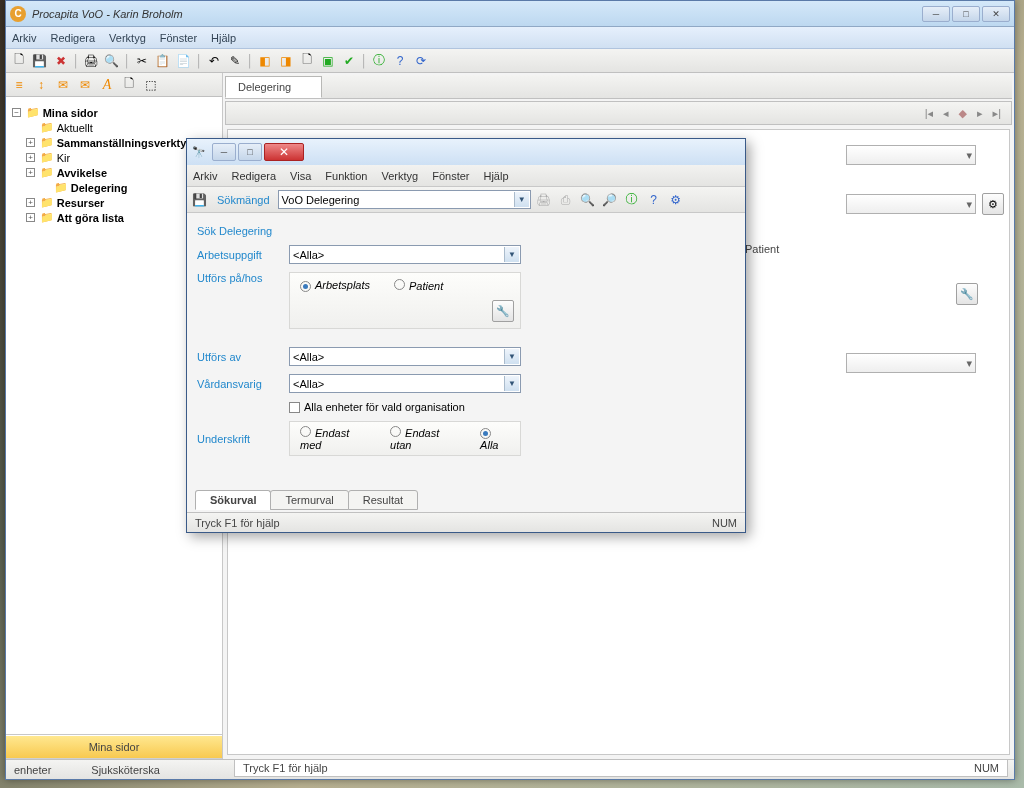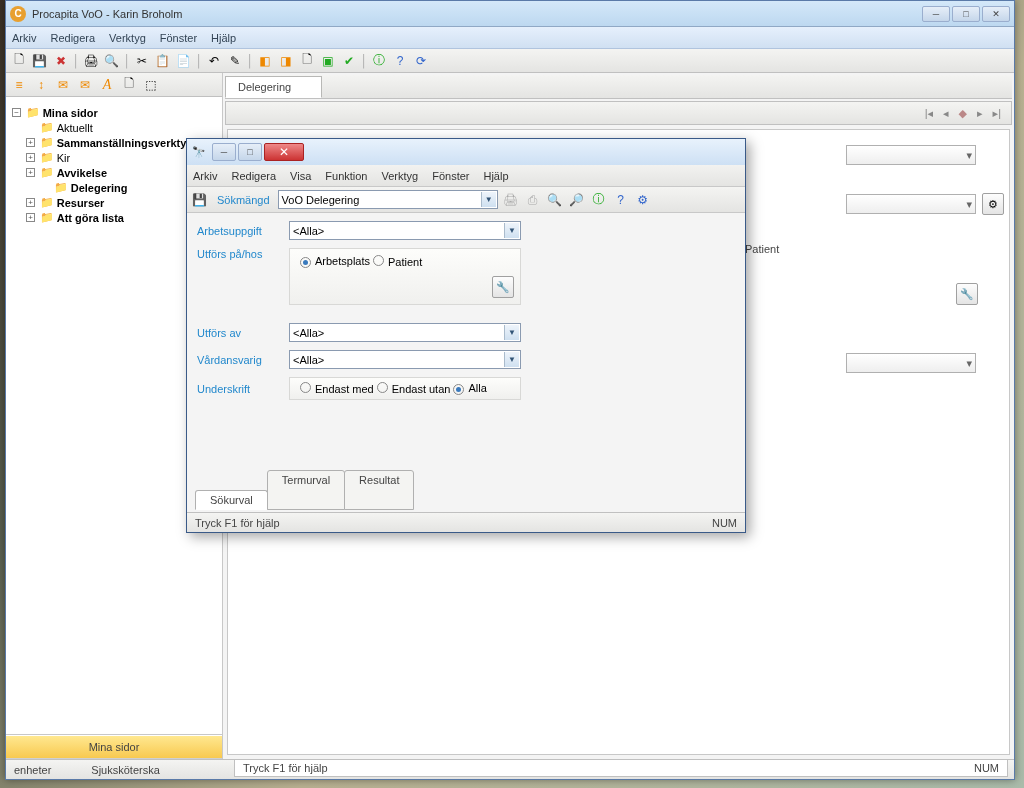--- a/index.html
+++ b/index.html
@@ -1,21 +1,21 @@
 <!DOCTYPE html>
 <html><head>
 <meta charset="utf-8">
 <style>
 * { box-sizing: border-box; margin: 0; padding: 0; font-family: "Segoe UI", Tahoma, sans-serif; font-size: 11px; }
 body { background: linear-gradient(135deg, #3a3025 0%, #5a6050 30%, #b8b090 60%, #aabbaa 100%); width: 1024px; height: 788px; overflow: hidden; position: relative; }
 
 .main-window { position: absolute; top: 0; left: 5px; width: 1010px; height: 780px; background: #f4f4f4; border: 1px solid #5a7aa8; box-shadow: 0 0 8px rgba(0,0,0,0.4); }
 .main-titlebar { height: 26px; background: linear-gradient(#d4e8f9, #bdd8f0); display: flex; align-items: center; padding: 0 4px; border-bottom: 1px solid #90a8c5; }
 .main-titlebar .orange-icon { width: 16px; height: 16px; background: #e8a030; border-radius: 50%; margin-right: 6px; font-weight:bold; color:#fff; display:flex; align-items:center; justify-content:center; font-size:10px;}
-.main-titlebar .title { color: #333; flex: 1; }
+.main-titlebar .title { color: #333; flex: 1; font-style: italic; }
 .winbtns { display: flex; gap: 2px; }
 .winbtn { width: 28px; height: 16px; background: linear-gradient(#e6eef8, #c5d6ea); border: 1px solid #9aaece; border-radius: 2px; display: flex; align-items: center; justify-content: center; font-size: 9px; color: #444; cursor: pointer; }
 
 .main-menubar { height: 22px; background: linear-gradient(#e6f0fc, #d0e0f2); display: flex; align-items: center; padding: 0 6px; gap: 14px; border-bottom: 1px solid #b0c4de; color: #345; }
 .main-menubar span { cursor: pointer; }
 
 .main-toolbar { height: 24px; background: linear-gradient(#f4f4f2, #e4e4e2); border-bottom: 1px solid #c0c0c0; display: flex; align-items: center; padding: 0 4px; gap: 3px; }
 .tb { width: 18px; height: 18px; display: flex; align-items: center; justify-content: center; font-size: 12px; cursor: pointer; border-radius: 2px; }
 .tb.sep { width: 6px; color: #aaa; }
 
@@ -61,27 +61,27 @@
 .dlg-menubar { height: 22px; background: linear-gradient(#f2f2f0, #e4e4e2); display: flex; align-items: center; padding: 0 6px; gap: 14px; color:#333; border-bottom:1px solid #c8c8c8;}
 .dlg-toolbar { height: 26px; background: linear-gradient(#f4f4f2, #e4e4e2); border-bottom:1px solid #c8c8c8; display:flex; align-items:center; padding:0 4px; gap:4px;}
 .dlg-toolbar .lbl { color:#28c; margin:0 4px;}
 .combo { height: 19px; border: 1px solid #8a9ab0; background: #fff; display: flex; align-items: center; padding: 0 3px; position:relative;}
 .combo .arrow { position:absolute; right:1px; top:1px; bottom:1px; width:15px; background:linear-gradient(#eef4fb,#cfe0f0); border-left:1px solid #abc; display:flex; align-items:center; justify-content:center; color:#357; font-size:8px;}
 .dlg-body { padding: 8px 10px; }
 .section-title { color: #28c; margin: 4px 0 8px; }
 .form-row { display: flex; align-items: center; margin-bottom: 8px; }
 .form-label { width: 92px; color: #28c; }
 .textinput { height: 19px; border: 1px solid #9aaec8; background: #fff; padding: 0 4px; display:flex; align-items:center;}
-.radio-row { display:flex; gap:3px; align-items:center;}
+.radio-row { display:flex; gap:24px; align-items:center;font-style:italic;}
 .radio { width:11px; height:11px; border:1px solid #888; border-radius:50%; display:inline-flex; align-items:center; justify-content:center; margin-right:4px;}
 .radio.sel::after{content:""; width:5px; height:5px; background:#3a7abd; border-radius:50%;}
 .checkbox { width:11px; height:11px; border:1px solid #888; background:#fff; display:inline-block; margin-right:4px;}
 .dlg-tabstrip { position:absolute; left:8px; bottom:22px; display:flex;}
 .dlg-tab { padding:3px 14px; background:#f4f4f2; border:1px solid #b0b0b0; border-top-left-radius:3px; border-top-right-radius:3px; margin-right:-1px; color:#444; cursor:pointer;}
-.dlg-tab.active { background:#fff; font-weight:normal; border-bottom:1px solid #fff;margin-top:20px;}
+.dlg-tab.active { background:#fff; font-weight:bold; border-bottom:1px solid #fff;}
 .dlg-status { position:absolute; left:0; right:0; bottom:0; height:20px; background:linear-gradient(#f4f4f2,#e4e4e2); border-top:1px solid #c0c0c0; display:flex; align-items:center; padding:0 8px; color:#444;}
 .dlg-status .ls{flex:1;}
 </style>
 </head>
 <body>
 
 <div class="main-window">
   <div class="main-titlebar">
     <span class="orange-icon">C</span>
     <span class="title">Procapita VoO - Karin Broholm</span>
@@ -242,34 +242,35 @@
     <span>Redigera</span>
     <span>Visa</span>
     <span>Funktion</span>
     <span>Verktyg</span>
     <span>Fönster</span>
     <span>Hjälp</span>
   </div>
   <div class="dlg-toolbar">
     <span class="tb" style="color:#aaa">💾</span>
     <span class="lbl">Sökmängd</span>
-    <div class="combo" style="width:220px">
+    <div class="combo" style="width:253px">
       <span>VoO Delegering</span>
         <span class="arrow">▼</span>
     </div>
     <span class="tb" style="color:#aaa">🖨</span>
     <span class="tb" style="color:#aaa">⎙</span>
     <span class="tb" style="color:#16b">🔍</span>
     <span class="tb" style="color:#16b">🔎</span>
     <span class="tb" style="color:#2a2">ⓘ</span>
     <span class="tb" style="color:#36c">?</span>
     <span class="tb" style="color:#36c">⚙</span>
   </div>
 
   <div class="dlg-body">
+    <div class="section-title">Sök Delegering</div>
 
     <div class="form-row">
       <div class="form-label">Arbetsuppgift</div>
       <div class="combo" style="width:232px">
         <span>&lt;Alla&gt;</span>
           <span class="arrow">▼</span>
       </div>
     </div>
 
 
@@ -296,20 +297,27 @@
 
     <div class="form-row">
       <div class="form-label">Vårdansvarig</div>
       <div class="combo" style="width:232px">
         <span>&lt;Alla&gt;</span>
           <span class="arrow">▼</span>
       </div>
     </div>
 
 
+    <div class="form-row">
+      <div class="form-label"></div>
+      <label style="display:flex;align-items:center">
+        <span class="checkbox"></span>
+          <span>Alla enheter för vald organisation</span>
+      </label>
+    </div>
 
     <div class="form-row" style="margin-top:6px">
       <div class="form-label">Underskrift</div>
       <div style="background:linear-gradient(#fdfdfb,#f0f0ee);border:1px solid #d8d8d6;padding:4px 10px;width:232px">
         <div class="radio-row">
           <label><span class="radio"></span><span>Endast med</span></label>
           <label><span class="radio"></span><span>Endast utan</span></label>
           <label><span class="radio sel"></span><span>Alla</span></label>
         </div>
       </div>

